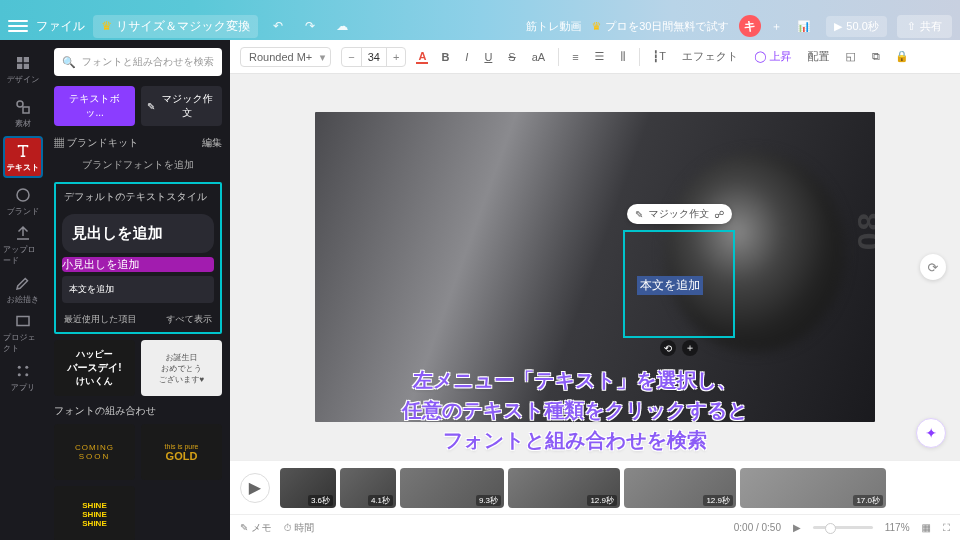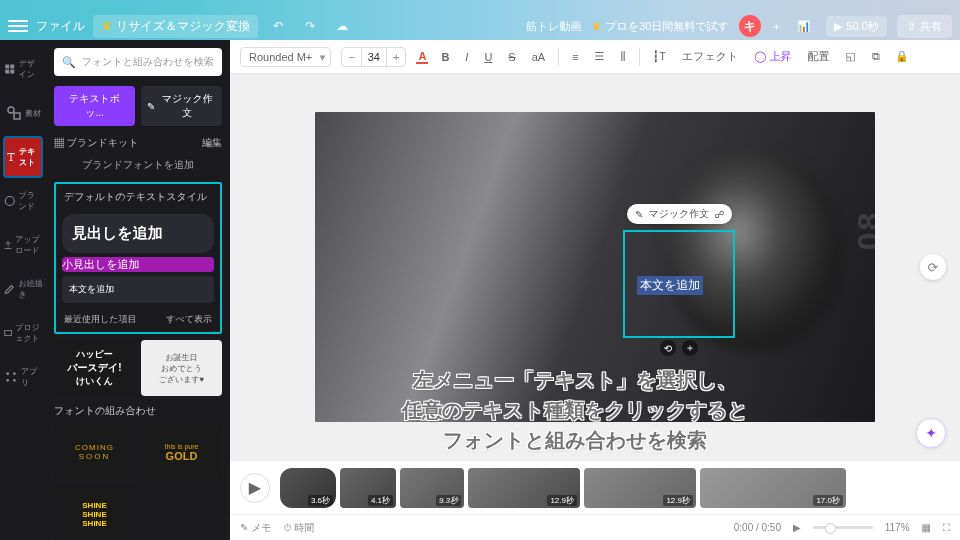--- a/index.html
+++ b/index.html
@@ -14,21 +14,21 @@
 .header .crown { color: #ffc107; }
 .header .icon-btn { width: 24px; height: 24px; display: flex; align-items: center; justify-content: center; cursor: pointer; color: rgba(255,255,255,0.9); }
 .header-right { margin-left: auto; display: flex; align-items: center; gap: 10px; font-size: 11px; }
 .header-right .pro-trial { display: flex; align-items: center; gap: 4px; }
 .header-right .avatar { width: 22px; height: 22px; border-radius: 50%; background: #ff5a5f; display: flex; align-items: center; justify-content: center; font-size: 12px; font-weight: bold; }
 .header-right .play { background: rgba(255,255,255,0.25); padding: 3px 8px; border-radius: 4px; display: flex; align-items: center; gap: 4px; }
 .header-right .share { background: rgba(255,255,255,0.3); padding: 4px 10px; border-radius: 4px; display: flex; align-items: center; gap: 4px; }
 
 
 .rail { position: absolute; top: 40px; left: 0; width: 46px; height: 500px; background: #1a1a1f; display: flex; flex-direction: column; align-items: center; padding-top: 8px; gap: 2px; }
-.rail-item { width: 40px; height: 42px; display: flex; flex-direction: row; align-items: center; justify-content: center; color: #8a8a92; font-size: 8px; gap: 2px; cursor: pointer; border-radius: 4px; }
+.rail-item { width: 40px; height: 42px; display: flex; flex-direction: column; align-items: center; justify-content: center; color: #8a8a92; font-size: 8px; gap: 2px; cursor: pointer; border-radius: 4px; }
 .rail-item.active { background: #b91c1c; color: #fff; border: 2px solid #0369a1; font-weight: bold; }
 .rail-item svg { width: 18px; height: 18px; }
 
 
 .side-panel { position: absolute; top: 40px; left: 46px; width: 184px; height: 500px; background: #1a1a1f; padding: 8px; color: #fff; font-size: 11px; overflow: hidden; }
 .search-box { background: #fff; border-radius: 4px; height: 28px; display: flex; align-items: center; padding: 0 8px; gap: 6px; color: #999; }
 .btn-row { display: flex; gap: 6px; margin-top: 10px; }
 .btn-purple { background: #8b3dff; flex: 1; padding: 6px; border-radius: 4px; text-align: center; font-size: 10px; cursor: pointer; }
 .btn-dark { background: #2a2a32; flex: 1; padding: 6px; border-radius: 4px; text-align: center; font-size: 10px; cursor: pointer; display: flex; align-items: center; justify-content: center; gap: 3px; }
 .brand-row { display: flex; justify-content: space-between; align-items: center; margin-top: 10px; color: #bbb; font-size: 10px; }
@@ -75,33 +75,33 @@
 .text-elem { position: absolute; top: 118px; left: 308px; width: 112px; height: 108px; border: 2px solid #00c4cc; }
 .text-popup { position: absolute; top: -28px; left: 2px; background: #fff; border-radius: 14px; padding: 3px 8px; display: flex; align-items: center; gap: 5px; font-size: 10px; color: #555; box-shadow: 0 1px 4px rgba(0,0,0,0.2); white-space: nowrap; }
 .text-content { position: absolute; top: 44px; left: 12px; background: #3b5998; color: #fff; font-size: 12px; padding: 1px 3px; cursor: text; }
 .elem-controls { position: absolute; bottom: -20px; left: 50%; transform: translateX(-50%); display: flex; gap: 6px; }
 .elem-controls span { width: 16px; height: 16px; border-radius: 50%; background: rgba(0,0,0,0.5); color: #fff; display: flex; align-items: center; justify-content: center; font-size: 10px; cursor: pointer; }
 
 
 .refresh-btn { position: absolute; right: 14px; top: 180px; width: 26px; height: 26px; border-radius: 50%; background: #fff; box-shadow: 0 1px 4px rgba(0,0,0,0.15); display: flex; align-items: center; justify-content: center; color: #888; cursor: pointer; font-size: 13px; }
 
 
-.instruction { position: absolute; top: 365px; left: 210px; right: 20px; text-align: center; font-size: 20px; font-weight: bold; color: #737373; text-shadow: -1px -1px 0 #fff, 1px -1px 0 #fff, -1px 1px 0 #fff, 1px 1px 0 #fff, 0 2px 3px rgba(0,0,0,0.1); line-height: 1.5; pointer-events: none; z-index: 100; }
+.instruction { position: absolute; top: 365px; left: 210px; right: 20px; text-align: center; font-size: 20px; font-weight: bold; color: #8b5cf6; text-shadow: -1px -1px 0 #fff, 1px -1px 0 #fff, -1px 1px 0 #fff, 1px 1px 0 #fff, 0 2px 3px rgba(0,0,0,0.1); line-height: 1.5; pointer-events: none; z-index: 100; }
 
 
 .assist-btn { position: absolute; right: 14px; bottom: 92px; width: 30px; height: 30px; border-radius: 50%; background: #fff; border: 1px solid #e0d0ff; display: flex; align-items: center; justify-content: center; color: #8b3dff; cursor: pointer; font-size: 14px; box-shadow: 0 1px 4px rgba(0,0,0,0.1); }
 
 
 .timeline-area { position: absolute; bottom: 26px; left: 230px; right: 0; height: 54px; background: #fff; border-top: 1px solid #eee; display: flex; align-items: center; padding: 0 10px; gap: 4px; }
 .play-btn { width: 30px; height: 30px; border-radius: 50%; background: #fff; border: 1px solid #ddd; display: flex; align-items: center; justify-content: center; cursor: pointer; color: #666; margin-right: 6px; }
 .clip { height: 40px; border-radius: 4px; background: #888; position: relative; overflow: hidden; flex-shrink: 0; }
 .clip .dur { position: absolute; bottom: 2px; right: 3px; font-size: 8px; color: #fff; background: rgba(0,0,0,0.4); padding: 0 3px; border-radius: 2px; }
-.c1 { width: 56px; background: linear-gradient(135deg, #555, #333); border-radius: 12px; }
+.c1 { width: 56px; background: linear-gradient(135deg, #555, #333); }
 .c2 { width: 56px; background: linear-gradient(135deg, #666, #444); }
-.c3 { width: 64px; background: linear-gradient(135deg, #777, #555); font-style: italic; }
+.c3 { width: 104px; background: linear-gradient(135deg, #777, #555); }
 .c4 { width: 112px; background: linear-gradient(135deg, #7a7a7a, #4a4a4a); }
 .c5 { width: 112px; background: linear-gradient(135deg, #888, #666); }
 .c6 { width: 146px; background: linear-gradient(135deg, #999, #777); }
 
 
 .bottom-bar { position: absolute; bottom: 0; left: 230px; right: 0; height: 26px; background: #fff; border-top: 1px solid #eee; display: flex; align-items: center; padding: 0 10px; font-size: 10px; color: #888; gap: 12px; }
 .bottom-bar .spacer { flex: 1; }
 .bottom-bar .slider { width: 60px; height: 3px; background: #ddd; border-radius: 2px; position: relative; }
 .bottom-bar .slider::after { content: ""; position: absolute; left: 20%; top: -3px; width: 9px; height: 9px; border-radius: 50%; background: #fff; border: 1px solid #ccc; }
 </style>

